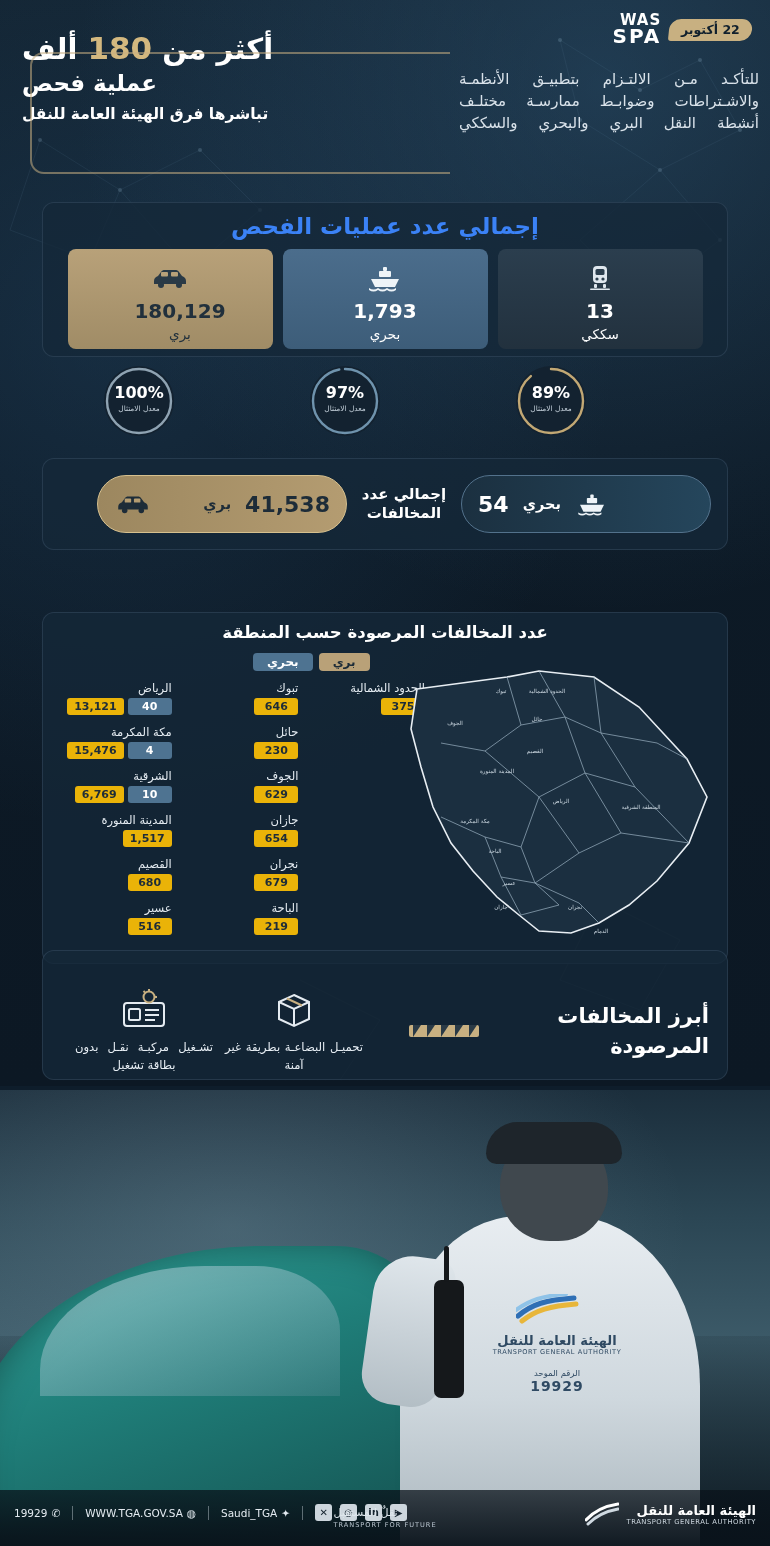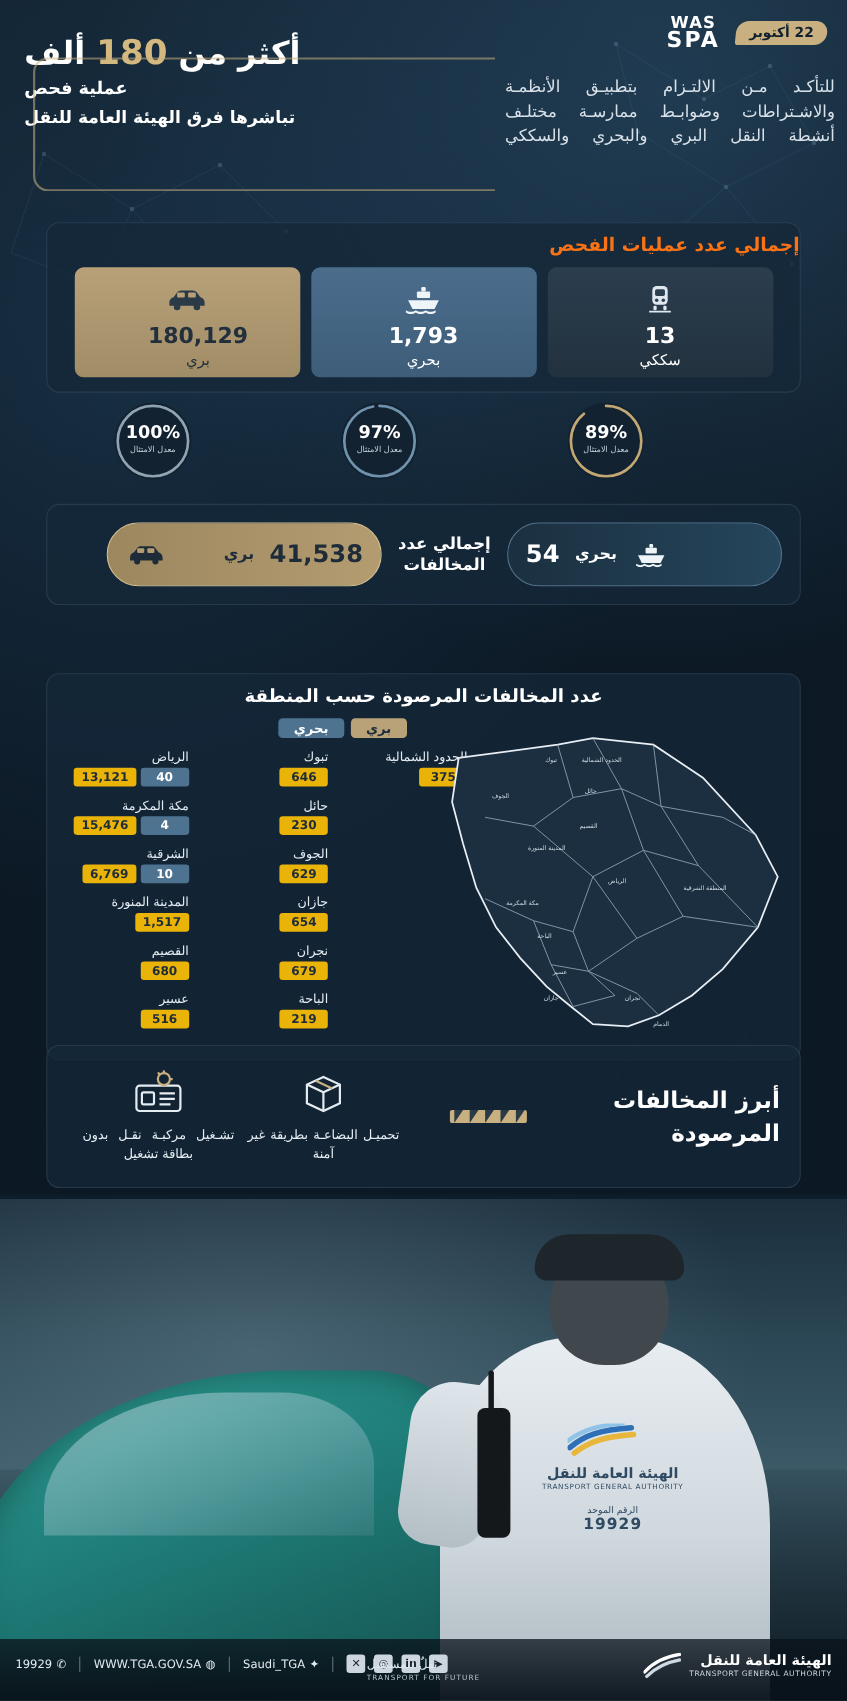--- a/index.html
+++ b/index.html
@@ -18,21 +18,21 @@
     position: absolute; inset: 0 0 460px 0;
     background:
       radial-gradient(circle at 78% 8%, rgba(60,110,150,0.35), transparent 45%),
       radial-gradient(circle at 15% 30%, rgba(40,80,115,0.35), transparent 50%),
       linear-gradient(180deg, #12222f 0%, #0d1a26 40%, #0c1824 100%);
   }
   .bg-net { position:absolute; inset:0 0 460px 0; opacity:.35; }
 
   
   .sparow { position: absolute; top: 14px; right: 18px; display: flex; align-items: center; gap: 8px; }
-  .spa-logo { width: 62px; text-align: center; }
+  .spa-logo { width: 62px; }
   .spa-logo .w { font-weight: bold; font-size: 15px; letter-spacing: 1px; color: #ffffff; line-height: 13px; }
   .spa-logo .s { font-weight: bold; font-size: 20px; letter-spacing: 2px; color: #ffffff; line-height: 19px; }
   .date-pill {
     background: #c8b081; color: #11202d; font-size: 12.5px; font-weight: bold;
     padding: 3px 12px 4px; border-radius: 11px 11px 11px 3px;
     transform: skewX(-6deg);
   }
   .date-pill span { display:inline-block; transform: skewX(6deg); }
 
   .subhead {
@@ -40,41 +40,41 @@
     font-size: 15px; line-height: 22px; color: #d9e2ea; text-align: justify;
     text-align-last: justify;
   }
 
   .title-wrap {
     position: absolute; top: 30px; left: 22px; width: 410px;
     text-align: left; direction: rtl;
   }
   .title-row1 { font-size: 29px; font-weight: bold; color:#fff; letter-spacing:-.3px; }
   .title-row1 .num { color: #d3b87f; font-size: 31px; }
-  .title-row2 { font-size: 16px; font-weight: bold; color:#fff; margin-top: 4px; }
+  .title-row2 { font-size: 23px; font-weight: bold; color:#fff; margin-top: 4px; }
   .title-row3 { font-size: 15.5px; font-weight: bold; color:#fff; margin-top: 9px; }
   .title-line {
     position:absolute; left: 8px; top: 22px; width: 420px; height: 122px;
     border-left: 2px solid rgba(200,176,129,.55);
     border-top: 2px solid rgba(200,176,129,.55);
     border-bottom: 2px solid rgba(200,176,129,.55);
     border-radius: 14px 0 0 14px; pointer-events:none;
   }
 
   
   .panel {
     position: absolute;
     background: rgba(21,40,56,0.78);
     border: 1px solid rgba(120,150,175,0.18);
     border-radius: 12px;
   }
 
   
   #sec-totals { top: 202px; right: 42px; width: 686px; height: 155px; }
-  .sec-title { text-align: right; font-size: 17px; font-weight: bold; padding-top: 10px; color: #f97316; }
+  .sec-title { text-align: center; font-size: 23px; font-weight: bold; padding-top: 10px; color: #3b82f6; }
   .cards { display: flex; gap: 10px; justify-content: center; padding: 10px 18px 0; }
   .card { width: 205px; height: 100px; border-radius: 8px; text-align: center; padding-top: 14px; }
   .card.rail { background: linear-gradient(180deg,#2b3e4e,#22313e); }
   .card.sea  { background: linear-gradient(180deg,#4b6d8c,#3d5d79); }
   .card.land { background: linear-gradient(180deg,#b8a179,#a08c66); }
   .card .icon { height: 30px; display:flex; align-items:center; justify-content:center; }
   .card .val { font-size: 20px; font-weight: bold; margin-top: 6px; }
   .card .lbl { font-size: 13.5px; margin-top: 3px; }
   .card.land .val, .card.land .lbl { color: #21303c; margin-left: 20px; }
 
@@ -114,21 +114,21 @@
   .rname { font-size: 11.5px; color:#e4ebf1; margin-bottom: 3px; }
   .rvals { display:flex; gap: 4px; justify-content:flex-start; }
   .pill { font-size: 11px; font-weight:bold; border-radius: 3px; padding: 2px 7px; min-width: 44px; text-align:center; }
   .pill.land { background:#eab308; color:#1d2c38; }
   .pill.sea { background:#4e7391; color:#fff; }
 
   .map-holder { position:absolute; right: 8px; top: 34px; width: 330px; height: 300px; }
 
   
   #sec-top { top: 950px; right: 42px; width: 686px; height: 130px; }
-  .top-inner { display:flex; align-items:center; height:100%; padding: 0 18px; }
+  .top-inner { display:flex; align-items:center; height:100%; padding: 0 18px; margin-top: 16px; }
   .top-title { font-size: 21px; font-weight:bold; line-height: 30px; width: 190px; }
   .tv { width: 150px; text-align:center; padding: 0 6px; }
   .tv .ic { height: 44px; display:flex; align-items:center; justify-content:center; }
   .tv .tx { font-size: 11.6px; line-height: 18px; color:#e7eef4; margin-top: 6px; text-align:justify; text-align-last:center; }
 
   
   .photo { position:absolute; left:0; right:0; top: 1090px; height: 456px; overflow:hidden; }
   .photo .sky { position:absolute; inset:0;
     background: linear-gradient(180deg,#1b2e3c 0%, #2b4654 28%, #3c5a68 55%, #28414e 100%); }
   .photo .haze { position:absolute; inset:0;

